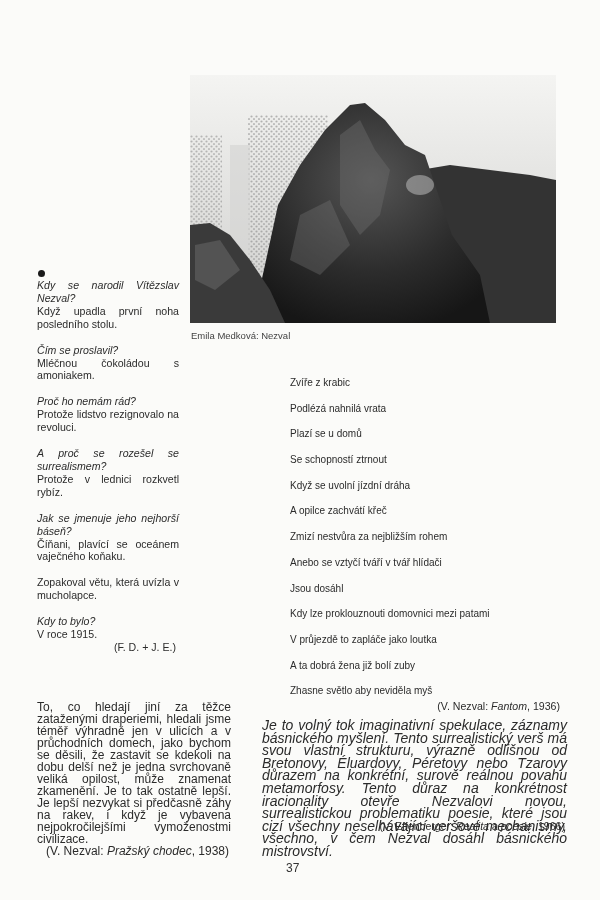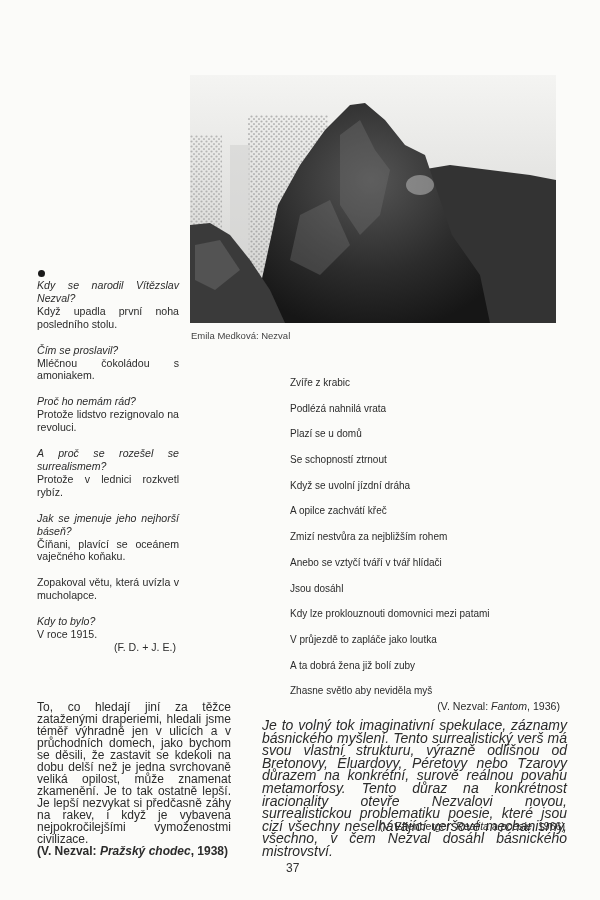--- a/index.html
+++ b/index.html
@@ -15,21 +15,21 @@
     #photo svg { display: block; width: 100%; height: 100%; }
     #caption { left: 191px; top: 330px; font-size: 9.5px; color: #444; }
 
     
     #left-col { left: 37px; top: 270px; width: 142px; font-size: 10.6px; line-height: 12.9px; }
     .bullet { width: 7px; height: 7px; border-radius: 50%; background: #1a1a1a; margin-bottom: 2px; margin-left: 1px; }
     .qa { margin-bottom: 13px; text-align: justify; }
     .q { font-style: italic; }
     .credit-right { text-align: right; padding-right: 3px; margin-top: 0; }
     #prose { left: 37px; top: 701px; width: 194px; font-size: 12px; line-height: 12px; text-align: justify; }
-    #prose .src { text-align: left; padding-right: 2px; font-weight: bold; }
+    #prose .src { text-align: right; padding-right: 2px; }
 
     
     #poem { left: 290px; top: 376px; width: 280px; font-size: 10px; }
     #poem .line { height: 25.7px; line-height: 14px; white-space: nowrap; }
     #poem-src { left: 292px; top: 700px; width: 268px; text-align: right; font-size: 10.6px; }
 
     
     #commentary { left: 262px; top: 719px; width: 305px; font-size: 14px; line-height: 12.6px; font-style: italic; text-align: justify; }
     #commentary-src { left: 262px; top: 820px; width: 303px; text-align: right; font-size: 10.6px; }
 

